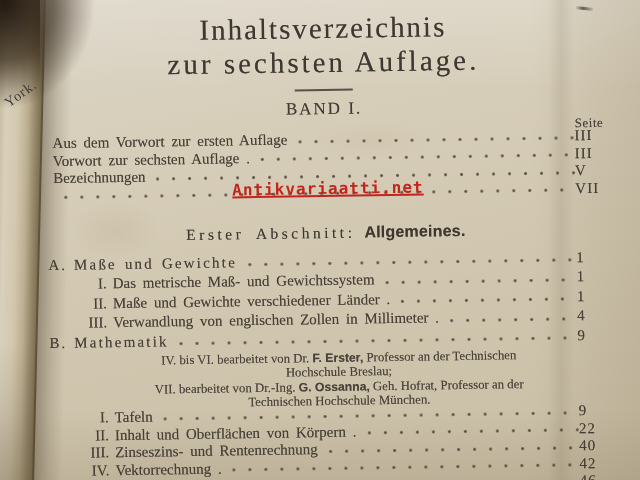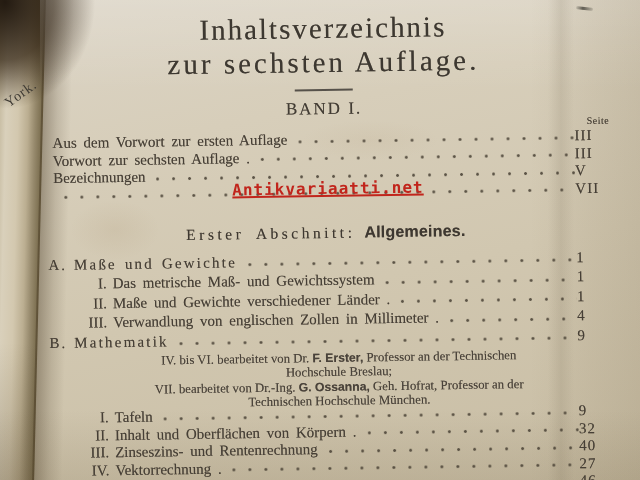--- a/index.html
+++ b/index.html
@@ -35,21 +35,21 @@
   .content{position:absolute;left:36px;top:0;width:580px;height:480px;
        transform:rotate(-0.85deg);transform-origin:50% 50%;color:#463f36;
        text-shadow:0 0 0.5px rgba(70,60,48,0.55);}
   .title{position:absolute;left:0;right:0;text-align:center;color:#3d3831;}
   .t1{top:12px;font-size:29px;letter-spacing:2px;}
   .t2{top:46px;font-size:29px;letter-spacing:3px;}
   .title-rule{position:absolute;top:89px;left:50%;transform:translateX(-50%);
        width:58px;height:2px;background:#56514a;}
   .band{position:absolute;top:99px;left:0;right:0;text-align:center;
        font-size:17px;letter-spacing:2px;color:#423c34;}
-  .seite{position:absolute;top:119px;right:5px;font-size:10px;letter-spacing:0.5px;}
+  .seite{position:absolute;top:119px;right:11px;font-size:13px;letter-spacing:0.5px;}
   
   .row{display:flex;line-height:17.6px;height:17.6px;font-size:15px;}
   .lbl{white-space:nowrap;word-spacing:3px;}
   .num{white-space:nowrap;}
   .pg{width:38px;text-align:left;white-space:nowrap;letter-spacing:1px;}
   .leader{flex:1 1 auto;margin-left:6px;
        background-image:radial-gradient(circle at 2.5px 2.5px,rgba(72,64,52,0.85) 1.2px,rgba(72,64,52,0) 1.6px);
        background-size:16px 5px;background-repeat:repeat-x;
        background-position:4px calc(100% - 5px);}
   .front-rows{position:absolute;top:131px;left:18px;right:2px;}
@@ -180,35 +180,35 @@
     <span class="num">I.</span>
     <span class="lbl">Tafeln</span>
     <span class="leader"></span>
     <span class="pg">9</span>
   </div>
 
   <div class="row lvl-sub">
     <span class="num">II.</span>
     <span class="lbl">Inhalt und Oberflächen von Körpern .</span>
     <span class="leader"></span>
-    <span class="pg">32</span>
+    <span class="pg">22</span>
   </div>
 
   <div class="row lvl-sub">
     <span class="num">III.</span>
     <span class="lbl">Zinseszins- und Rentenrechnung</span>
     <span class="leader"></span>
     <span class="pg">40</span>
   </div>
 
   <div class="row lvl-sub">
     <span class="num">IV.</span>
     <span class="lbl">Vektorrechnung .</span>
     <span class="leader"></span>
-    <span class="pg">27</span>
+    <span class="pg">42</span>
   </div>
 
   <div class="row lvl-cutoff">
     <span class="num"></span>
     <span class="lbl"></span>
     <span class="leader"></span>
     <span class="pg">46</span>
   </div>
 </div>
   </div>

